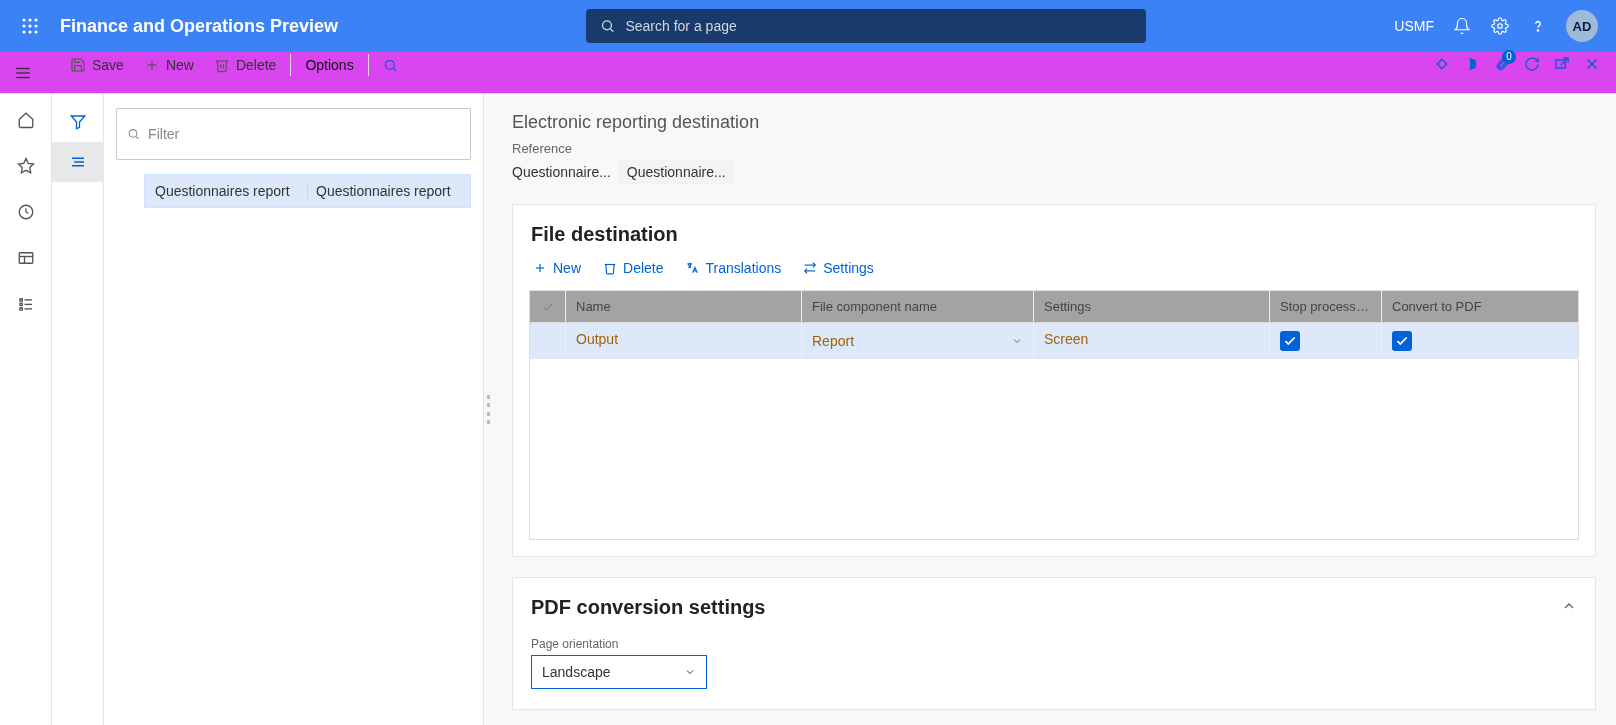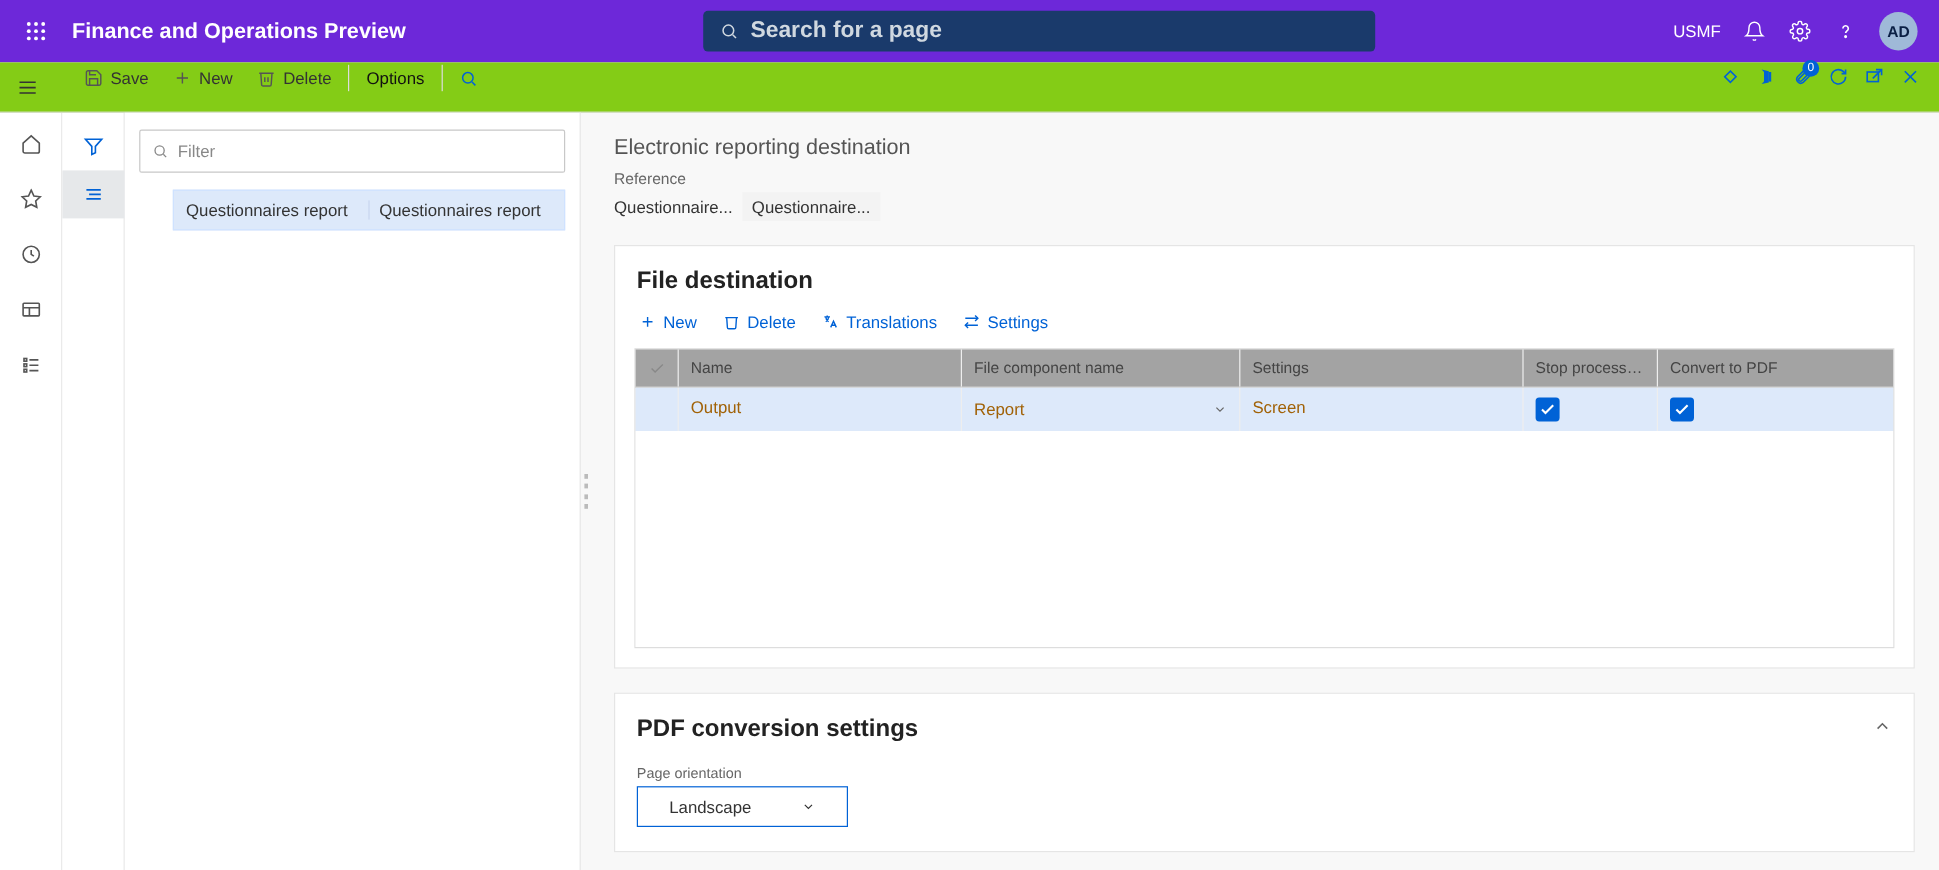--- a/index.html
+++ b/index.html
@@ -1,33 +1,33 @@
 <!DOCTYPE html>
 <html><head>
 <meta charset="utf-8">
 <style>
   * { box-sizing: border-box; margin: 0; padding: 0; }
   body { font-family: "Segoe UI", Arial, sans-serif; font-size: 14px; background: #f8f8f8; color: #333; }
   
   
-  .topbar { background: #6d28d9; color: #fff; height: 52px; display: flex; align-items: center; padding: 16px 10px; }
+  .topbar { background: #3b82f6; color: #fff; height: 52px; display: flex; align-items: center; padding: 16px 10px; }
   .waffle { width: 40px; display:flex; align-items:center; justify-content:center; }
   .waffle svg { width:18px; height:18px; }
   .app-title { font-size: 18px; font-weight: 600; margin-left: 10px; white-space:nowrap; }
   .search-wrap { flex:1; display:flex; justify-content:center; }
   .searchbox { width: 560px; height: 34px; background: #1a3a6b; border-radius: 4px; display:flex; align-items:center; padding:0 14px; color:#e0e8f0; gap:10px;}
-  .searchbox input { background:transparent; border:none; outline:none; color:#e0e8f0; font-size:19px; width:100%;font-weight:bold; }
+  .searchbox input { background:transparent; border:none; outline:none; color:#e0e8f0; font-size:14px; width:100%; }
   .searchbox input::placeholder { color:#d0d8e0; }
   .topright { display:flex; align-items:center; gap:18px; padding-right:8px; }
   .topright .txt { font-size:14px; }
   .topright .ticon { width:20px; height:20px; display:flex; align-items:center; justify-content:center; }
   .avatar { width:32px; height:32px; border-radius:50%; background:#9fb9d8; color:#0a1f44; font-weight:600; display:flex; align-items:center; justify-content:center; font-size:13px;}
   
   
-  .actionbar { background:#84cc16; height:42px; border-bottom:1px solid #e1e1e1; display:flex; align-items:center; padding:0 10px 15px 60px; position:relative;}
+  .actionbar { background:#d946ef; height:42px; border-bottom:1px solid #e1e1e1; display:flex; align-items:center; padding:0 10px 15px 60px; position:relative;}
   .hamburger { position:absolute; left:14px; top:0; height:42px; display:flex; align-items:center; }
   .abtn { display:flex; align-items:center; gap:6px; padding:4px 10px; font-size:14px; color:#333; cursor:pointer;}
   .abtn.link svg { stroke:#555; }
   .abtn.opt { color:#111; font-weight:400;}
   .divider { width:1px; height:22px; background:#ddd; margin:0 4px;}
   .actionbar-right { margin-left:auto; display:flex; align-items:center; gap:14px; padding-right:6px;}
   .actionbar-right .ricon { color:#0062d6; cursor:pointer; position:relative;}
   .bubble-badge { position:absolute; top:-6px; right:-6px; background:#0062d6; color:#fff; border-radius:8px; font-size:10px; min-width:14px; height:14px; display:flex; align-items:center; justify-content:center; padding:0 3px;}
   
   
@@ -35,21 +35,21 @@
   .leftrail { width:52px; background:#fff; border-right:1px solid #e5e5e5; display:flex; flex-direction:column; align-items:center; padding-top:6px; gap:6px;}
   .leftrail .ritem { width:52px; height:40px; display:flex; align-items:center; justify-content:center; cursor:pointer; color:#555;}
   .leftrail .ritem svg { width:18px; height:18px; }
   
   .sidepanel { width:52px; background:#fff; border-right:1px solid #e5e5e5; display:flex; flex-direction:column; align-items:center; padding-top:8px;}
   .sidepanel .sp { width:52px; height:40px; display:flex; align-items:center; justify-content:center; cursor:pointer;}
   .sidepanel .sp.active { background:#e6e8ea;}
   .sidepanel .sp svg { color:#0062d6;}
   
   .listpane { width:380px; background:#fff; border-right:1px solid #e5e5e5; padding:14px 12px; position:relative;}
-  .filterbox { width:100%; height:36px; border:1px solid #c8c8c8; border-radius:2px; display:flex; align-items:center; padding:0 10px; gap:8px;}
+  .filterbox { width:100%; height:52px; border:1px solid #c8c8c8; border-radius:2px; display:flex; align-items:center; padding:0 10px; gap:8px;}
   .filterbox input { border:none; outline:none; font-size:14px; width:100%; }
   .filterbox input::placeholder { color:#888;}
   .listitem { margin-top:14px; border:1px solid #cfe2ff; background:#dde9fa; padding:8px 4px; display:flex;margin-left:28px; }
   .listitem .col { flex:1; padding:0 6px; font-size:14px; color:#333; }
   .listsep { width:1px; background:#c7d6ef; margin:0 2px;}
   
   .splitter { width:8px; background:#f8f8f8; display:flex; align-items:center; justify-content:center;}
   .splitter .grip { width:3px; height:30px; display:flex; flex-direction:column; justify-content:space-between;}
   .splitter .grip span { height:4px; width:3px; background:#bbb;}
   
@@ -81,21 +81,21 @@
   .gc.comp { display:flex; align-items:center; justify-content:space-between;}
   .chk { width:20px; height:20px; background:#0062d6; border-radius:3px; display:flex; align-items:center; justify-content:center;}
   .chk svg { stroke:#fff; width:14px; height:14px;}
   .grid-body-empty { height:180px; background:#fff;}
   
   .card.collapsed .card-header { display:flex; justify-content:space-between; align-items:center;}
   .chevron { color:#666;}
   
   .field-label { font-size:12px; color:#666; padding:8px 18px 4px;}
   .dropdown-wrap { padding:0 18px 20px;}
-  .dropdown { border:1px solid #0062d6; width:176px; height:34px; display:flex; align-items:center; justify-content:space-between; padding:0 26px; font-size:14px; background:#fff; cursor:pointer;}
+  .dropdown { border:1px solid #0062d6; width:176px; height:34px; display:flex; align-items:center; justify-content:space-between; padding:0 10px; font-size:14px; background:#fff; cursor:pointer;}
 </style>
 </head>
 <body>
 
 <div class="topbar">
   <div class="waffle">
     <svg viewBox="0 0 18 18" fill="#fff">
         <circle cx="3" cy="3" r="1.6"></circle>
         <circle cx="9" cy="3" r="1.6"></circle>
         <circle cx="15" cy="3" r="1.6"></circle>

